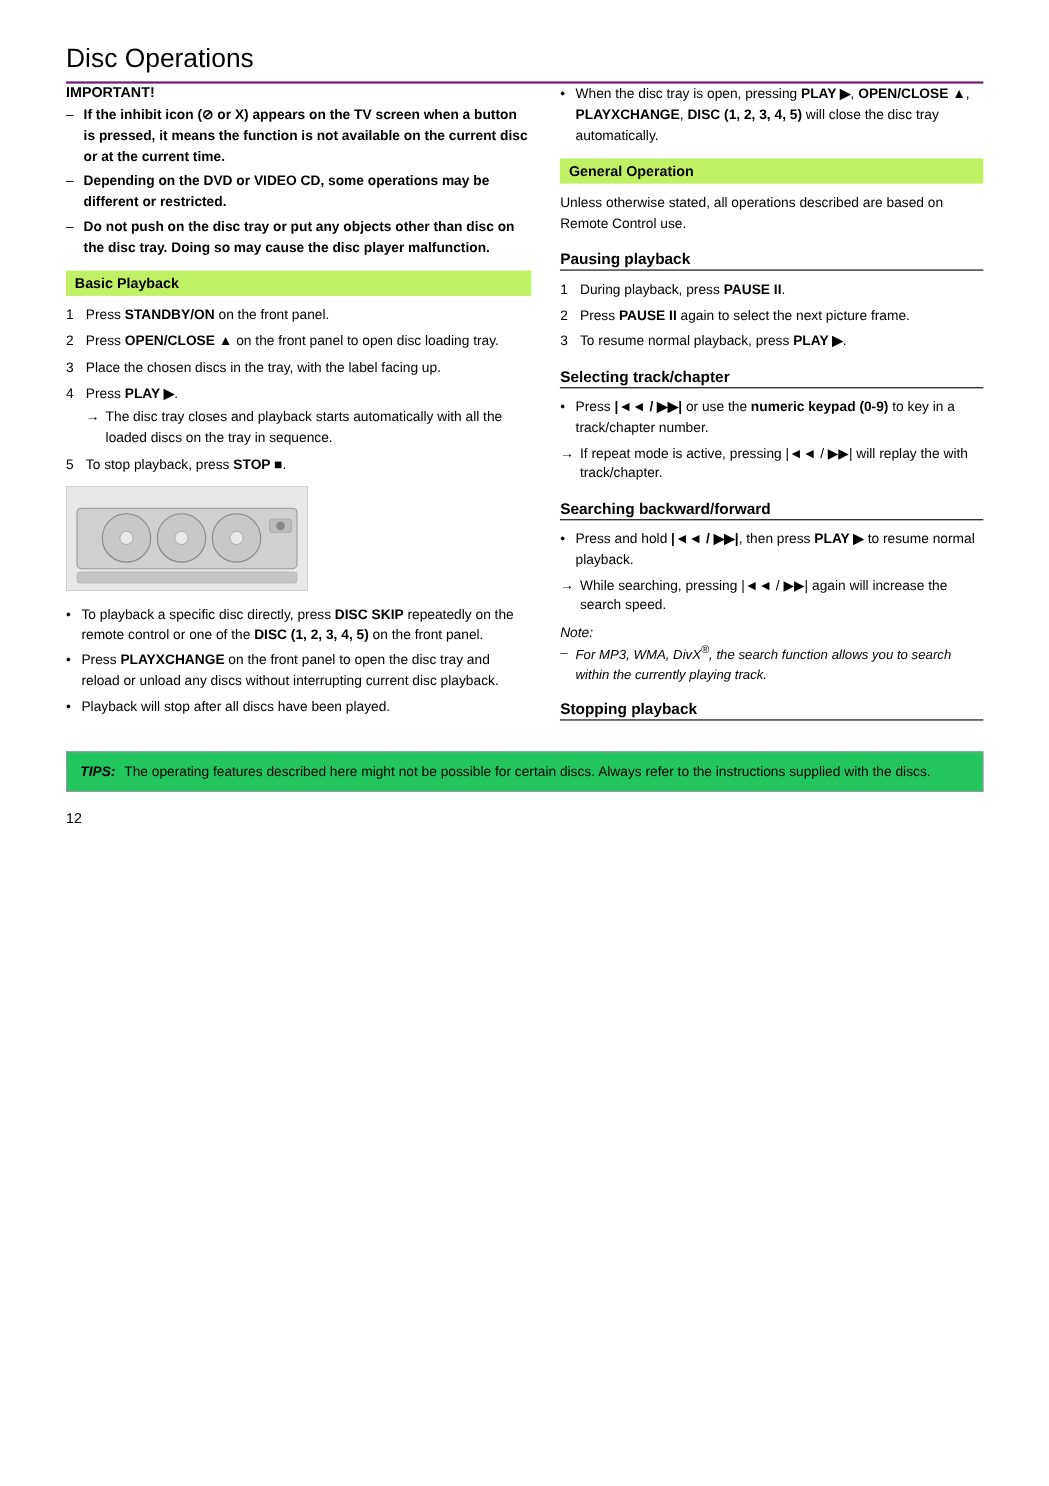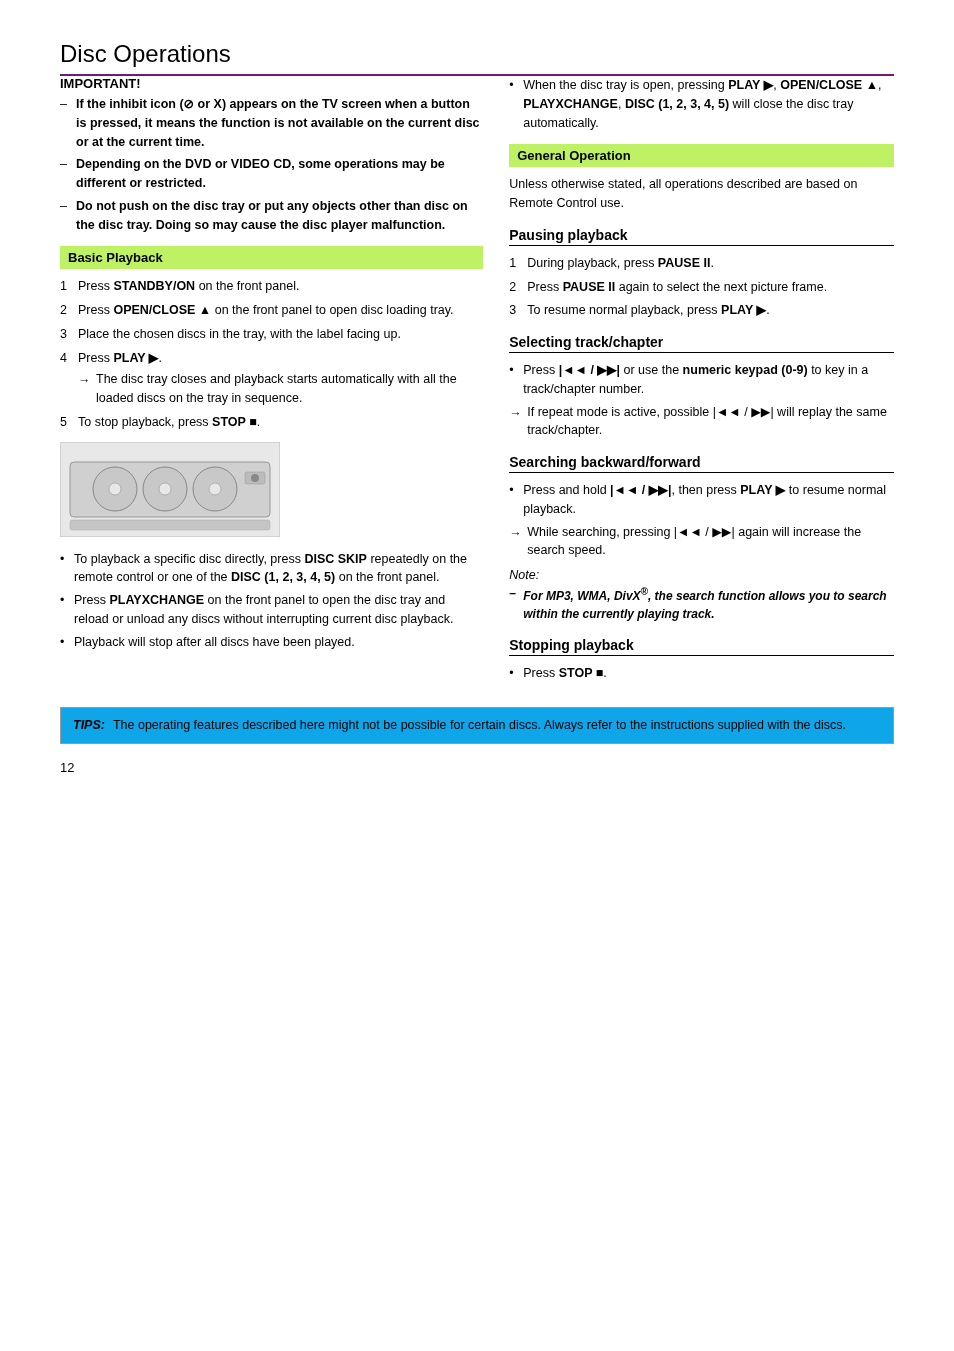--- a/index.html
+++ b/index.html
@@ -103,37 +103,36 @@
     .note-label {
       font-style: normal;
       font-weight: normal;
       font-size: 12.5px;
       margin-bottom: 2px;
     }
     .note-dash-list {
       list-style: none;
       padding: 0;
       margin: 0 0 8px 0;
-      font-weight: bold;
     }
     .note-dash-list li {
       padding-left: 14px;
       position: relative;
       font-size: 12px;
       font-style: italic;
       line-height: 1.5;
     }
     .note-dash-list li::before {
       content: '–';
       position: absolute;
       left: 0;
     }
     .tips-box {
       border: 1px solid #999;
-      background: #0ea5e9;
+      background: #22c55e;
       padding: 8px 12px;
       margin-top: 20px;
       font-size: 12.5px;
       line-height: 1.5;
     }
     .tips-label {
       font-weight: bold;
       font-style: italic;
       margin-right: 8px;
     }
@@ -233,37 +232,34 @@
       <li>During playback, press <b>PAUSE II</b>.
       </li>
       <li>Press <b>PAUSE II</b> again to select the next picture frame.</li>
       <li>To resume normal playback, press <b>PLAY ▶</b>.</li>
     </ol>
 
     <div class="section-heading">Selecting track/chapter</div>
     <ul class="sub-bullet">
       <li>Press <b>|◄◄ / ▶▶|</b> or use the <b>numeric keypad (0-9)</b> to key in a track/chapter number.</li>
     </ul>
-    <div class="arrow-item" style="margin-bottom:8px;">If repeat mode is active, possible |◄◄ / ▶▶| will replay the same track/chapter.</div>
+    <div class="arrow-item" style="margin-bottom:8px;">If repeat mode is active, pressing |◄◄ / ▶▶| will replay the with track/chapter.</div>
 
     <div class="section-heading">Searching backward/forward</div>
     <ul class="sub-bullet">
       <li>Press and hold <b>|◄◄ / ▶▶|</b>, then press <b>PLAY ▶</b> to resume normal playback.</li>
     </ul>
     <div class="arrow-item" style="margin-bottom:8px;">While searching, pressing |◄◄ / ▶▶| again will increase the search speed.</div>
 
     <p class="note-label"><em>Note:</em></p>
     <ul class="note-dash-list">
       <li>For MP3, WMA, DivX<sup>®</sup>, the search function allows you to search within the currently playing track.</li>
     </ul>
 
     <div class="section-heading">Stopping playback</div>
-    <ul class="sub-bullet">
-      <li>Press <b>STOP ■</b>.</li>
-    </ul>
 
   </div>
 </div>
 
 <div class="tips-box">
   <span class="tips-label">TIPS:</span><span>The operating features described here might not be possible for certain discs. Always refer to the instructions supplied with the discs.</span>
 </div>
 
 <div class="page-num">12</div>
 

